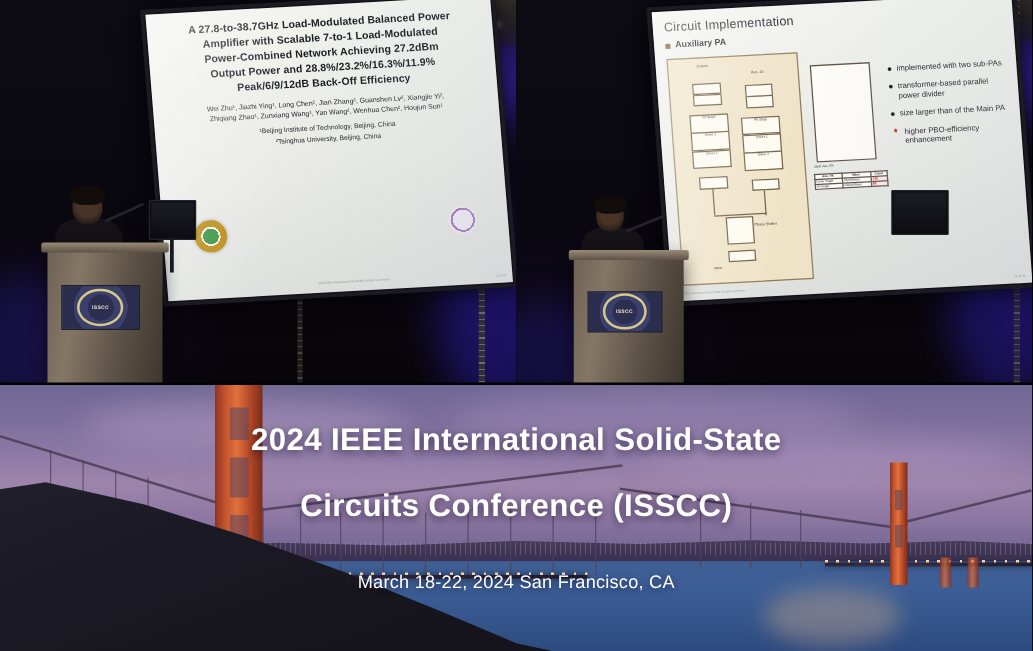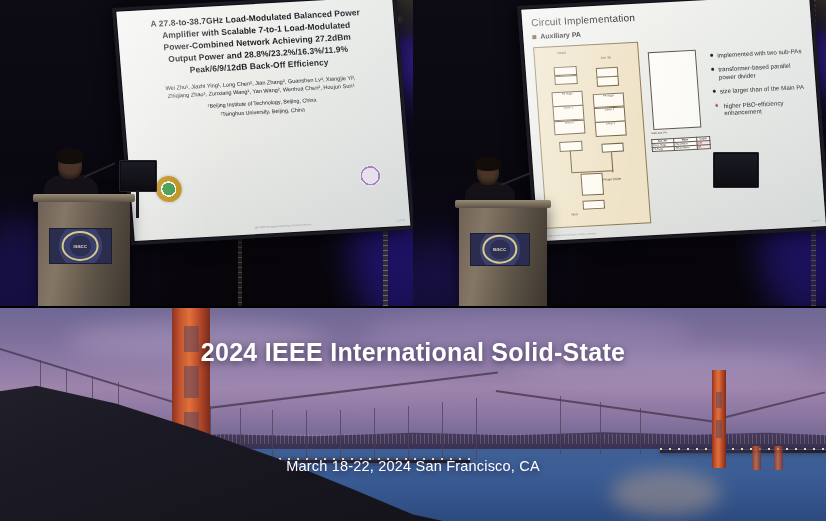--- a/index.html
+++ b/index.html
@@ -357,15 +357,16 @@
     <div class="tower" style="left:712px;top:62px;width:14px;height:98px;"></div>
     <div class="tower-gap" style="left:716px;top:84px;width:6px;height:16px;"></div>
     <div class="tower-gap" style="left:716px;top:112px;width:6px;height:18px;"></div>
 
     <div class="tower" style="left:752px;top:138px;width:9px;height:24px;opacity:.7;"></div>
     <div class="tower" style="left:774px;top:138px;width:9px;height:24px;opacity:.7;"></div>
 
     <div class="headland"></div>
 
     <div class="btext bline1">2024 IEEE International Solid-State</div>
+    <div class="btext bline2">Circuits Conference (ISSCC)</div>
     <div class="btext bline3">March 18-22, 2024 San Francisco, CA</div>
   </div>
 </div>
 
 </body></html>

